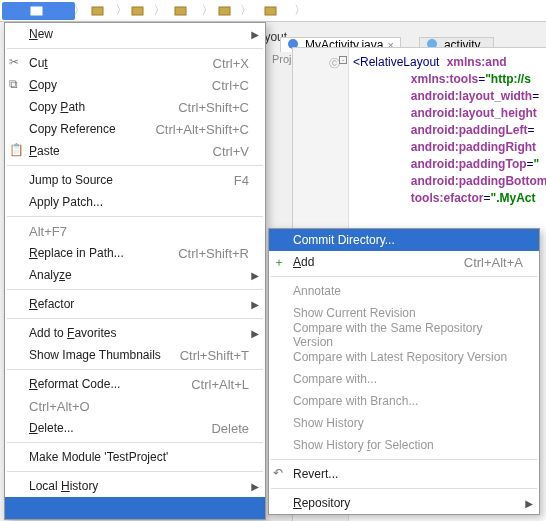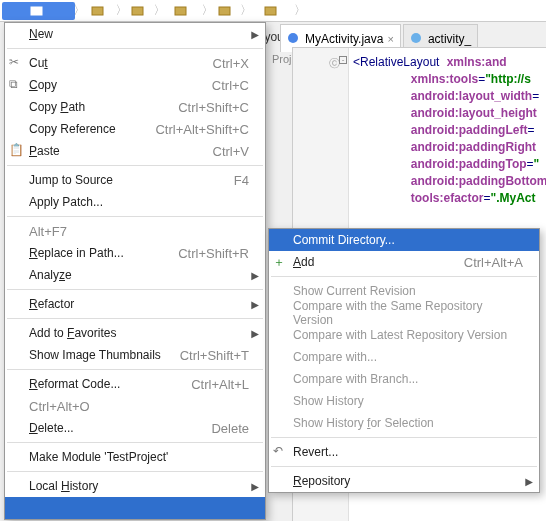--- a/index.html
+++ b/index.html
@@ -2,21 +2,21 @@
 <html><head>
 <meta charset="utf-8">
 <style>
 *{box-sizing:border-box;margin:0;padding:0;font-family:"Segoe UI",Tahoma,sans-serif;font-size:12px;}
 body{width:546px;height:521px;background:#f0f0f0;overflow:hidden;position:relative;}
 .bc{display:flex;align-items:center;height:22px;background:#fff;border-bottom:1px solid #ccc;padding-left:2px;}
 .bc-item{display:inline-flex;align-items:center;height:18px;padding:0 8px 0 4px;border:1px solid transparent;white-space:nowrap;color:#333;gap:13px;flex-direction:column;}
 .bc-item.sel{background:#4a86e8;color:#fff;border-radius:2px;}
 .bc-sep{color:#aaa;margin:0 -2px;}
 .ico{display:inline-block;width:14px;height:14px;}
-.tabs{display:flex;height:28px;margin-left:280px;margin-top:2px;gap:2px;}
+.tabs{display:flex;height:28px;margin-left:280px;margin-top:2px;gap:18px;align-items:flex-end;}
 .tab{display:flex;align-items:center;padding:0 6px;background:#eaeaea;border-top:1px solid #ccc;border-left:1px solid #ccc;border-right:1px solid #ccc;gap:4px;}
 .tab.active{background:#fff;}
 .tab-x{color:#888;cursor:pointer;font-size:11px;}
 .editor{position:absolute;left:292px;top:47px;right:0;bottom:0;background:#fff;border-left:1px solid #ccc;border-top:1px solid #ccc;}
 .gutter{position:absolute;left:0;top:0;width:56px;height:100%;background:#f4f4f4;border-right:1px solid #e0e0e0;}
 .gico{position:absolute;left:36px;top:8px;color:#aaa;font-size:11px;}
 .gico2{position:absolute;left:46px;top:8px;width:8px;height:8px;border:1px solid #888;font-size:8px;line-height:6px;text-align:center;color:#888;}
 .code{position:absolute;left:60px;top:6px;right:0;font-family:Consolas,monospace;font-size:12px;line-height:17px;white-space:pre;}
 .tag{color:#000080;}
 .attr{color:#9a3d9a;font-weight:bold;}
@@ -206,20 +206,23 @@
     <div class="mi hl">
       <span class="lab">Commit Directory...</span>
     </div>
     <div class="mi">
       <span class="mico" style="font-size: 12px; color: rgb(42, 138, 42);">＋</span>
       <span class="lab"><u>A</u>dd</span>
       <span class="sc">Ctrl+Alt+A</span>
     </div>
     <div class="sep"></div>
     <div class="mi dis">
+      <span class="lab">Annotate</span>
+    </div>
+    <div class="mi dis">
       <span class="lab">Show Current Revision</span>
     </div>
     <div class="mi dis">
       <span class="lab">Compare with the Same Repository Version</span>
     </div>
     <div class="mi dis">
       <span class="lab">Compare with Latest Repository Version</span>
     </div>
     <div class="mi dis">
       <span class="lab">Compare with...</span>

